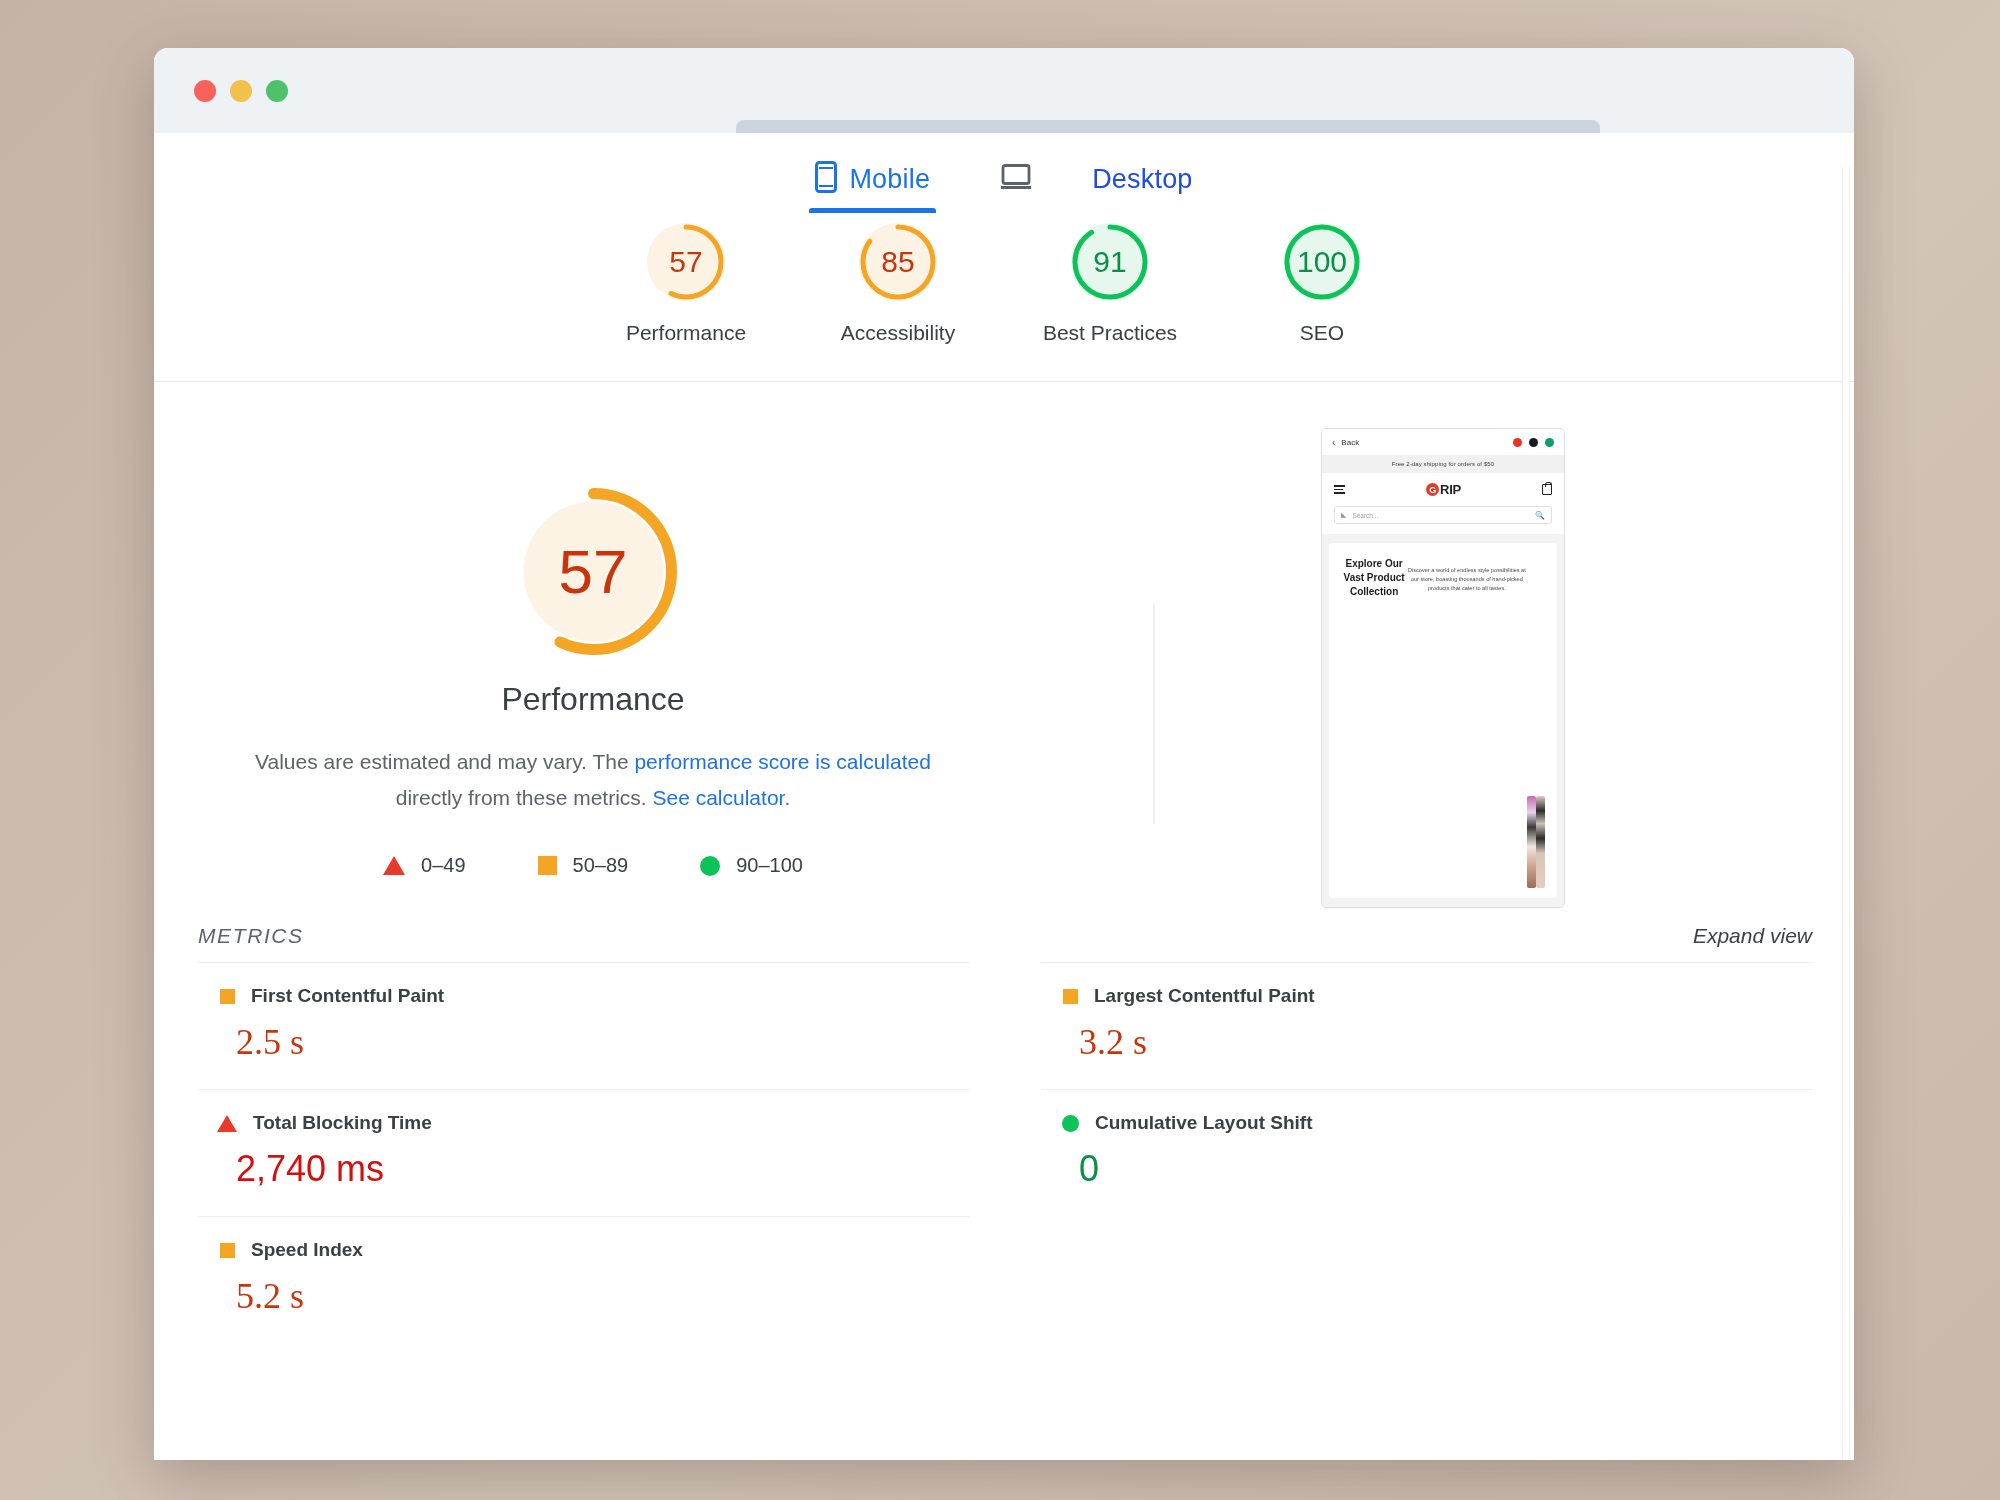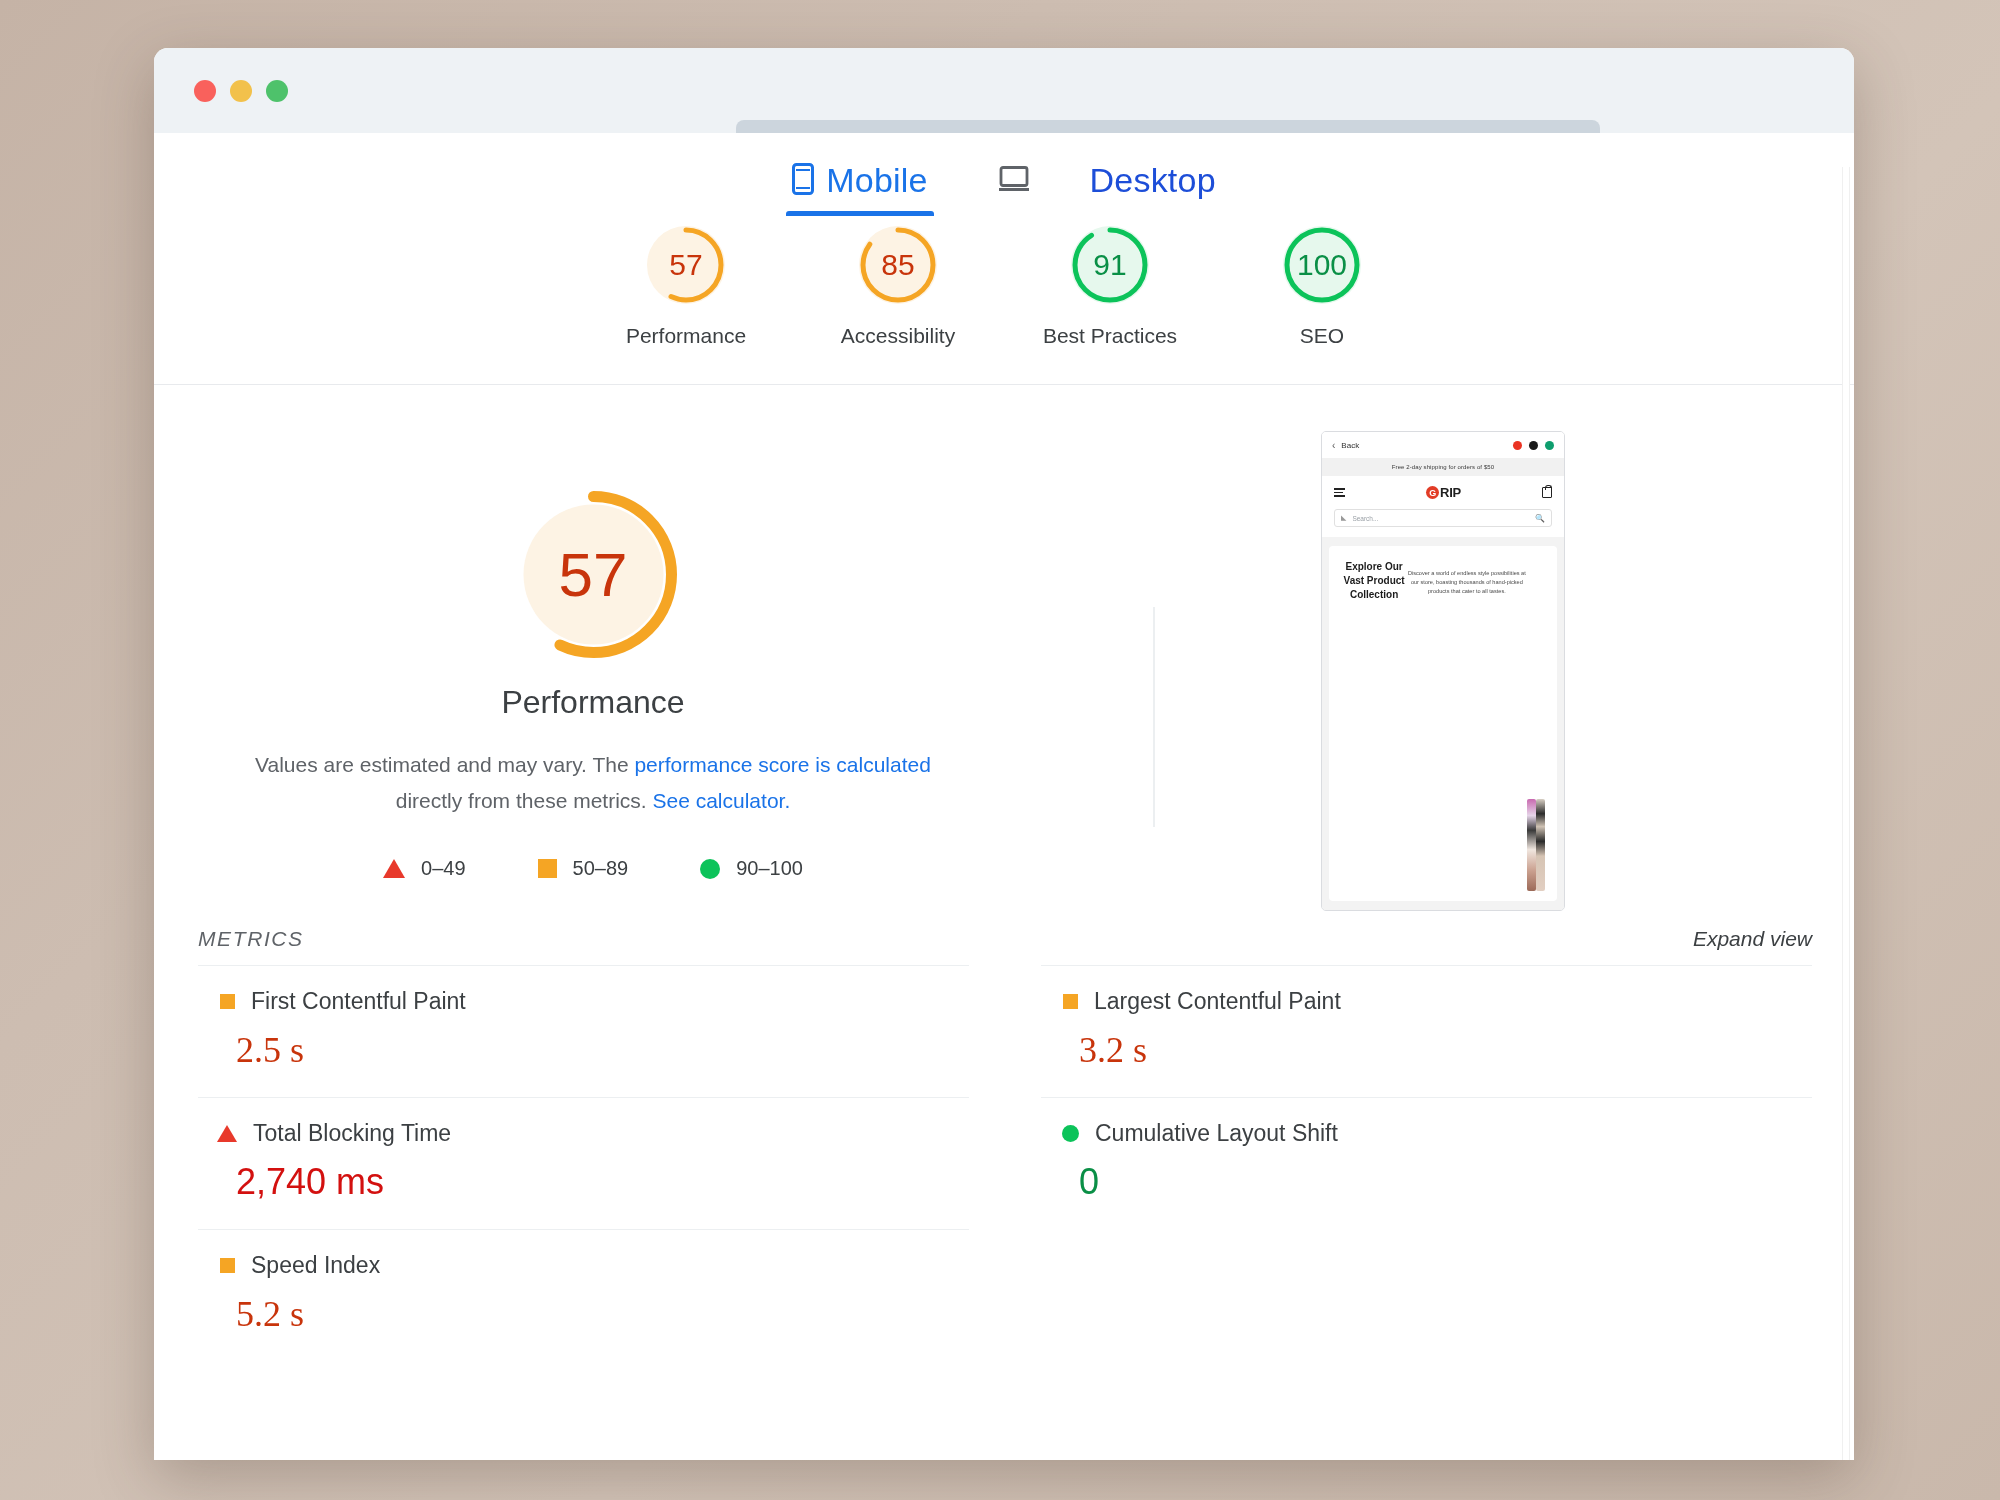--- a/index.html
+++ b/index.html
@@ -88,21 +88,21 @@
   }
   .tab {
     display: flex;
     align-items: center;
     gap: 12px;
     padding: 8px 6px 16px 6px;
     position: relative;
     cursor: pointer;
   }
   .tab .tab-label {
-    font-size: 34px;
+    font-size: 27px;
     letter-spacing: 0.2px;
   }
   .tab.active .tab-label { color: #1a73e8; }
   .tab.inactive .tab-label { color: #1d4ed8; margin-left: 48px; }
   .tab.active::after {
     content: "";
     position: absolute;
     left: 0; right: 0; bottom: 0;
     height: 5px;
     background: #1a73e8;
@@ -399,21 +399,21 @@
   }
   .metrics-col { width: 50%; }
   .metrics-col.left { padding-right: 36px; }
   .metrics-col.right { padding-left: 36px; }
 
   .metric-row {
     border-top: 1px solid #eceff1;
     padding: 22px 0 26px 0;
   }
   .metric-name-row { display: flex; align-items: center; gap: 16px; }
-  .metric-name { font-size: 23px; color: #3c4043; }
+  .metric-name { font-size: 19px; color: #3c4043; font-weight: bold; }
   .metric-value {
     margin-top: 14px;
     margin-left: 38px;
     font-size: 36px;
   }
   .v-orange { color: #c8340b; font-family: Liberation Serif, serif; }
   .v-red { color: #d3100f; }
   .v-green { color: #0a8f46; }
 
   .mshape-sq { width: 15px; height: 15px; background: #f5a524; margin-left: 22px; }

